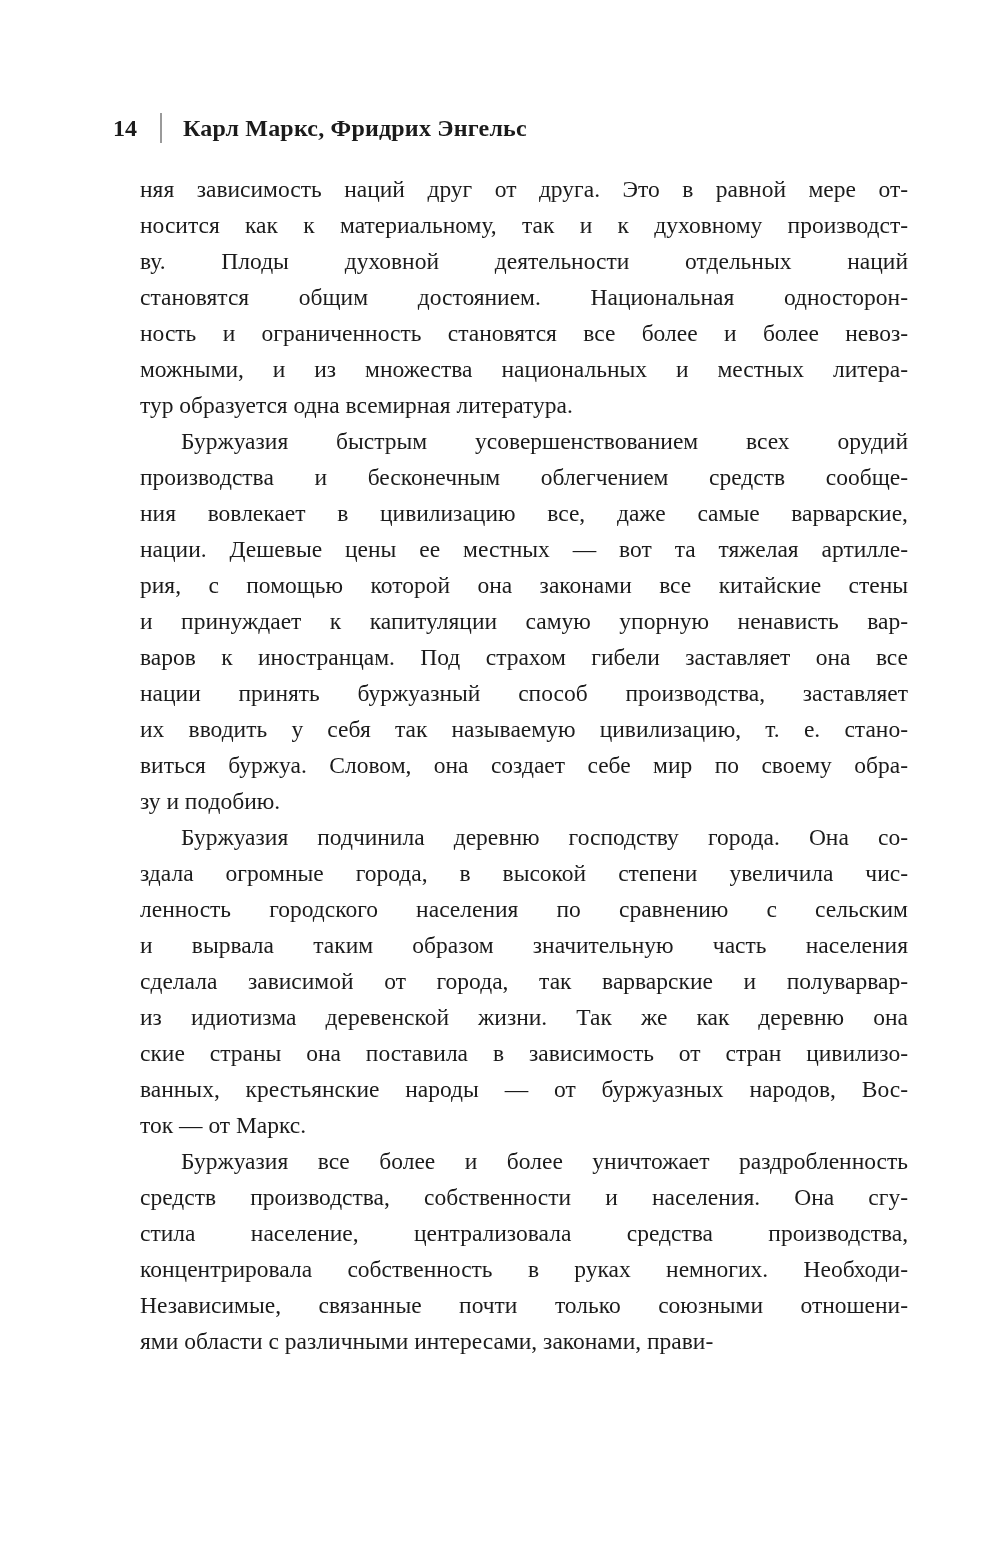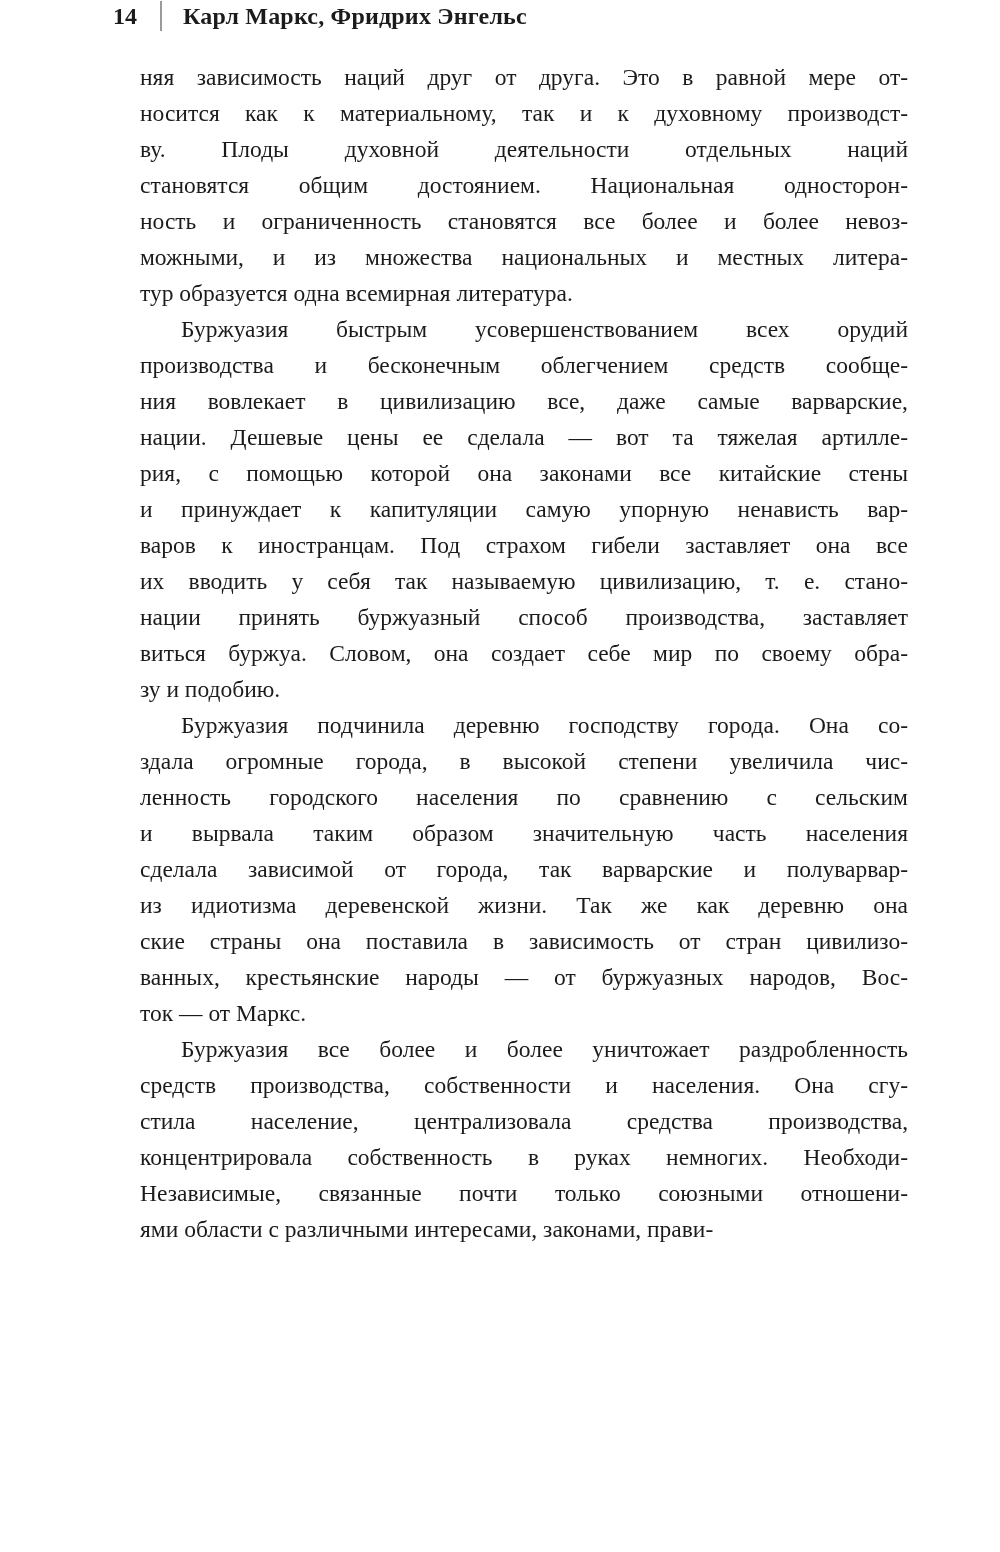--- a/index.html
+++ b/index.html
@@ -14,20 +14,21 @@
     background: #ffffff;
     color: #1b1b1b;
     font-family: "Liberation Serif", "DejaVu Serif", serif;
     overflow: hidden;
     box-sizing: border-box;
   }
   .running-header {
     display: flex;
     align-items: center;
     margin: 0 92px 0 113px;
+    padding-top: 112px;
     height: 32px;
   }
   .page-number {
     font-size: 24px;
     font-weight: 700;
     color: #1b1b1b;
     line-height: 1;
   }
   .header-divider {
     width: 2px;
@@ -81,26 +82,26 @@
         <div class="line">ву. Плоды духовной деятельности отдельных наций</div>
         <div class="line">становятся общим достоянием. Национальная односторон-</div>
         <div class="line">ность и ограниченность становятся все более и более невоз-</div>
         <div class="line">можными, и из множества национальных и местных литера-</div>
         <div class="line last">тур образуется одна всемирная литература.</div>
       </div>
       <div class="paragraph indented">
         <div class="line">Буржуазия быстрым усовершенствованием всех орудий</div>
         <div class="line">производства и бесконечным облегчением средств сообще-</div>
         <div class="line">ния вовлекает в цивилизацию все, даже самые варварские,</div>
-        <div class="line">нации. Дешевые цены ее сделала — вот та тяжелая артилле-</div>
+        <div class="line">нации. Дешевые цены ее местных — вот та тяжелая артилле-</div>
         <div class="line">рия, с помощью которой она законами все китайские стены</div>
         <div class="line">и принуждает к капитуляции самую упорную ненависть вар-</div>
         <div class="line">варов к иностранцам. Под страхом гибели заставляет она все</div>
+        <div class="line">нации принять буржуазный способ производства, заставляет</div>
         <div class="line">их вводить у себя так называемую цивилизацию, т. е. стано-</div>
-        <div class="line">нации принять буржуазный способ производства, заставляет</div>
         <div class="line">виться буржуа. Словом, она создает себе мир по своему обра-</div>
         <div class="line last">зу и подобию.</div>
       </div>
       <div class="paragraph indented">
         <div class="line">Буржуазия подчинила деревню господству города. Она со-</div>
         <div class="line">здала огромные города, в высокой степени увеличила чис-</div>
         <div class="line">ленность городского населения по сравнению с сельским</div>
         <div class="line">и вырвала таким образом значительную часть населения</div>
         <div class="line">сделала зависимой от города, так варварские и полуварвар-</div>
         <div class="line">из идиотизма деревенской жизни. Так же как деревню она</div>

